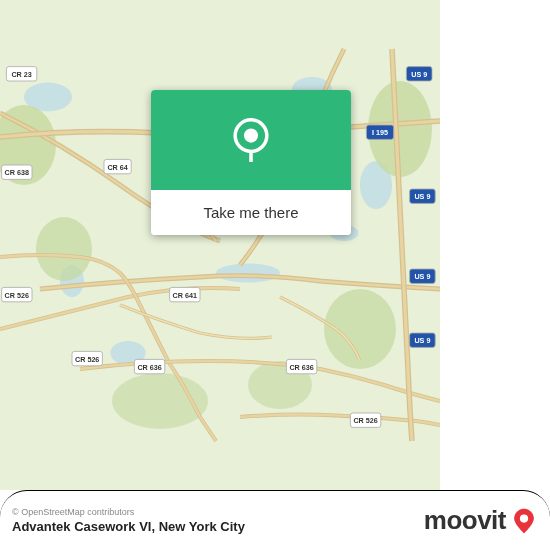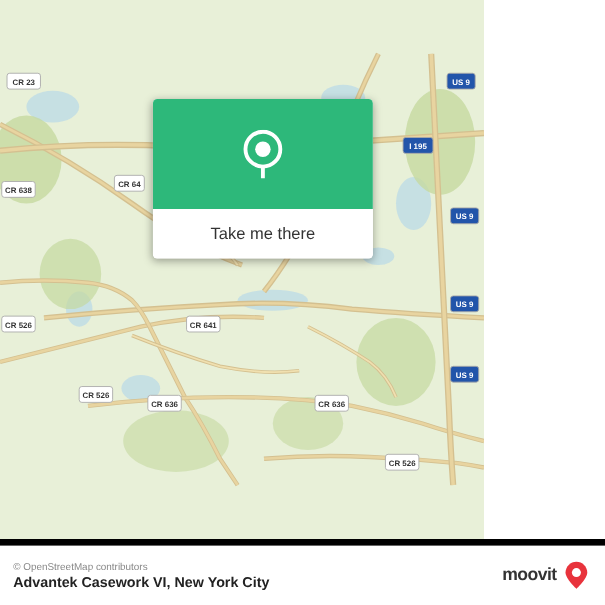--- a/index.html
+++ b/index.html
@@ -24,21 +24,21 @@
     #map-svg {
       position: absolute;
       top: 0; left: 0;
       width: 100%; height: 100%;
     }
 
     
     #popup-card {
       position: absolute;
       top: 90px;
-      left: 139px;
+      left: 151px;
       width: 200px;
       background: white;
       border-radius: 4px;
       box-shadow: 0 2px 8px rgba(0,0,0,0.35);
       overflow: hidden;
       display: flex;
       flex-direction: column;
       align-items: center;
     }
 
@@ -70,21 +70,22 @@
 
     
     #bottom-bar {
       width: 550px;
       height: 60px;
       background: white;
       display: flex;
       align-items: center;
       justify-content: space-between;
       padding: 0 12px;
-      border-top: 6px solid #000000;
+      border-top: 1px solid #000000;
+      border-radius: 27px;
     }
 
     #bottom-left {
       display: flex;
       flex-direction: column;
     }
 
     #attribution-text {
       font-size: 9px;
       color: #888;
@@ -97,21 +98,21 @@
       margin-top: 2px;
     }
 
     #moovit-logo {
       display: flex;
       align-items: center;
       gap: 4px;
     }
 
     #moovit-text {
-      font-size: 16px;
+      font-size: 26px;
       font-weight: 700;
       color: #333;
       letter-spacing: -0.5px;
     }
 
     #moovit-pin {
       width: 28px;
       height: 28px;
     }
   </style>

